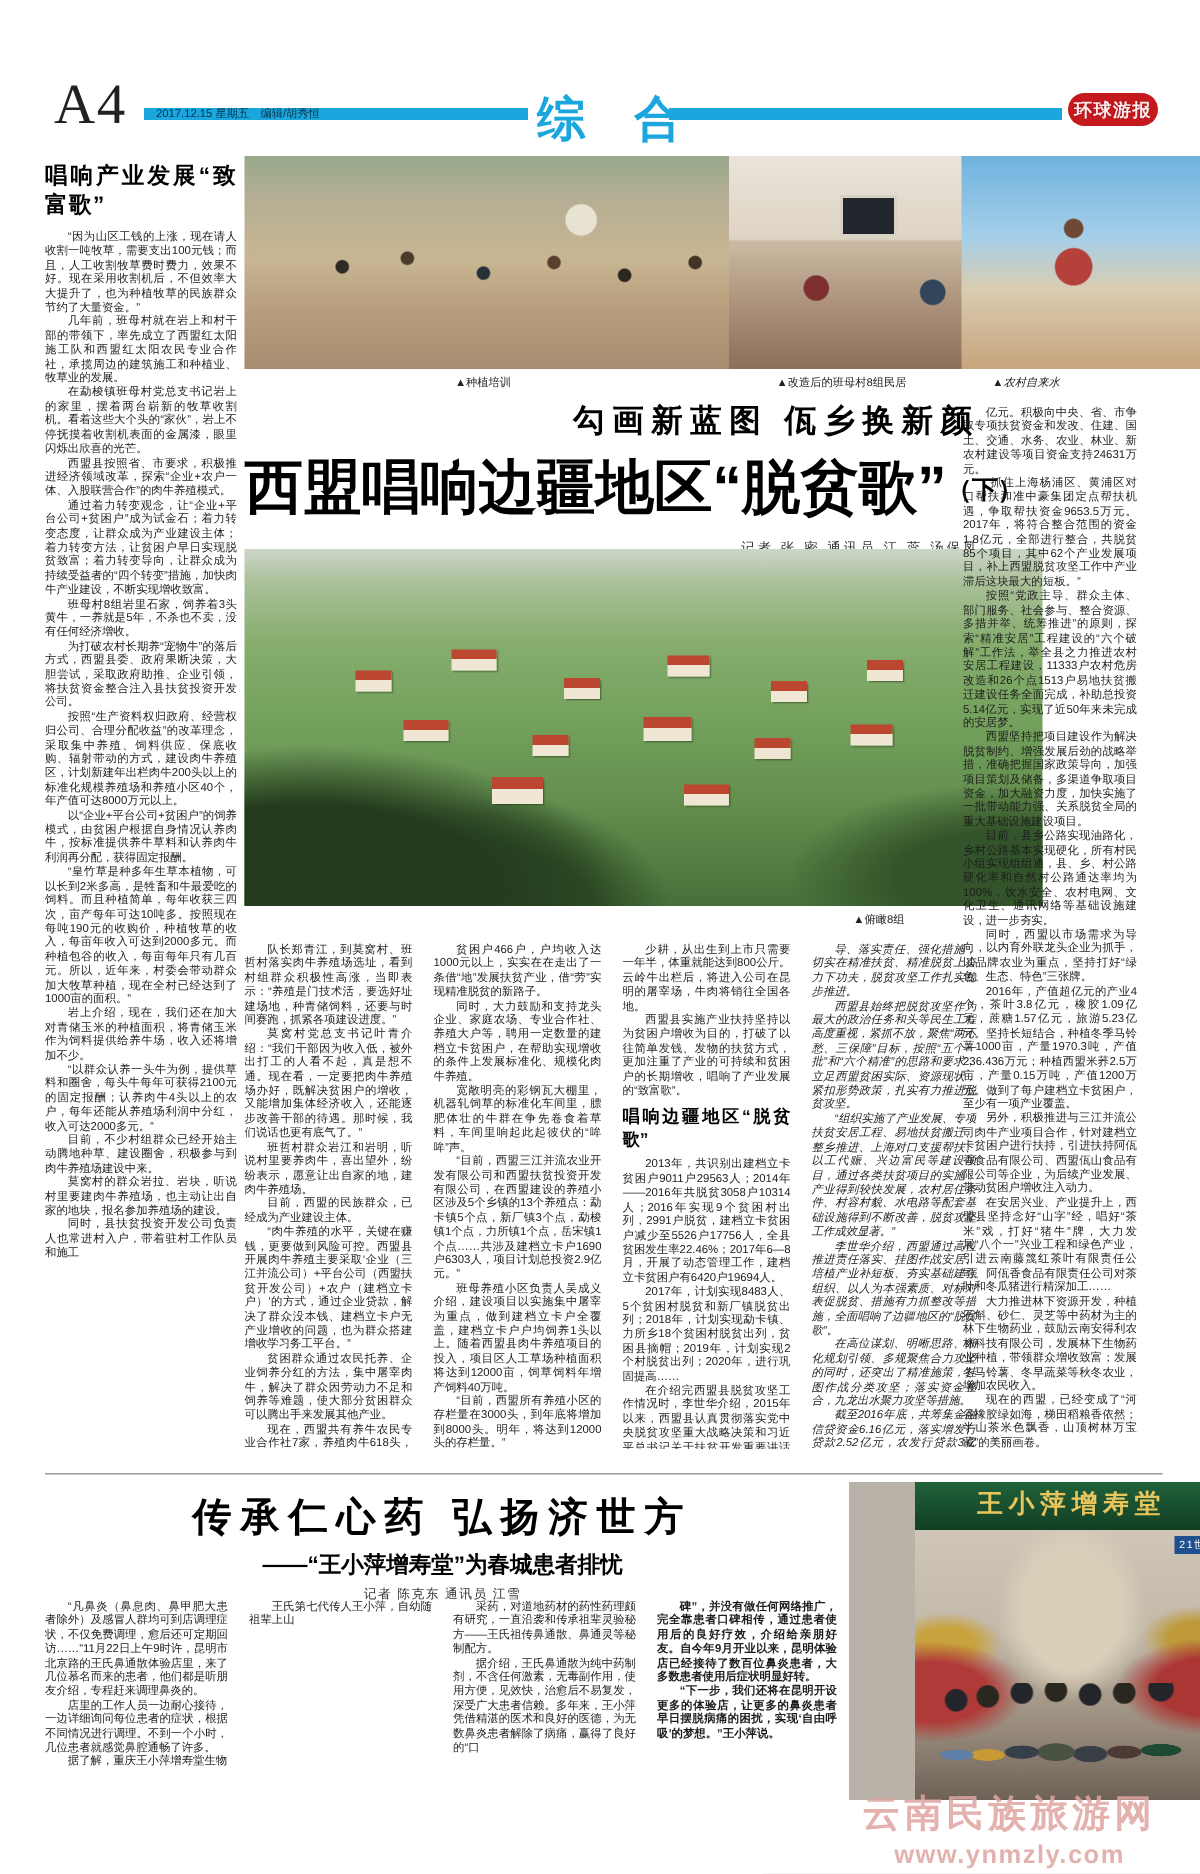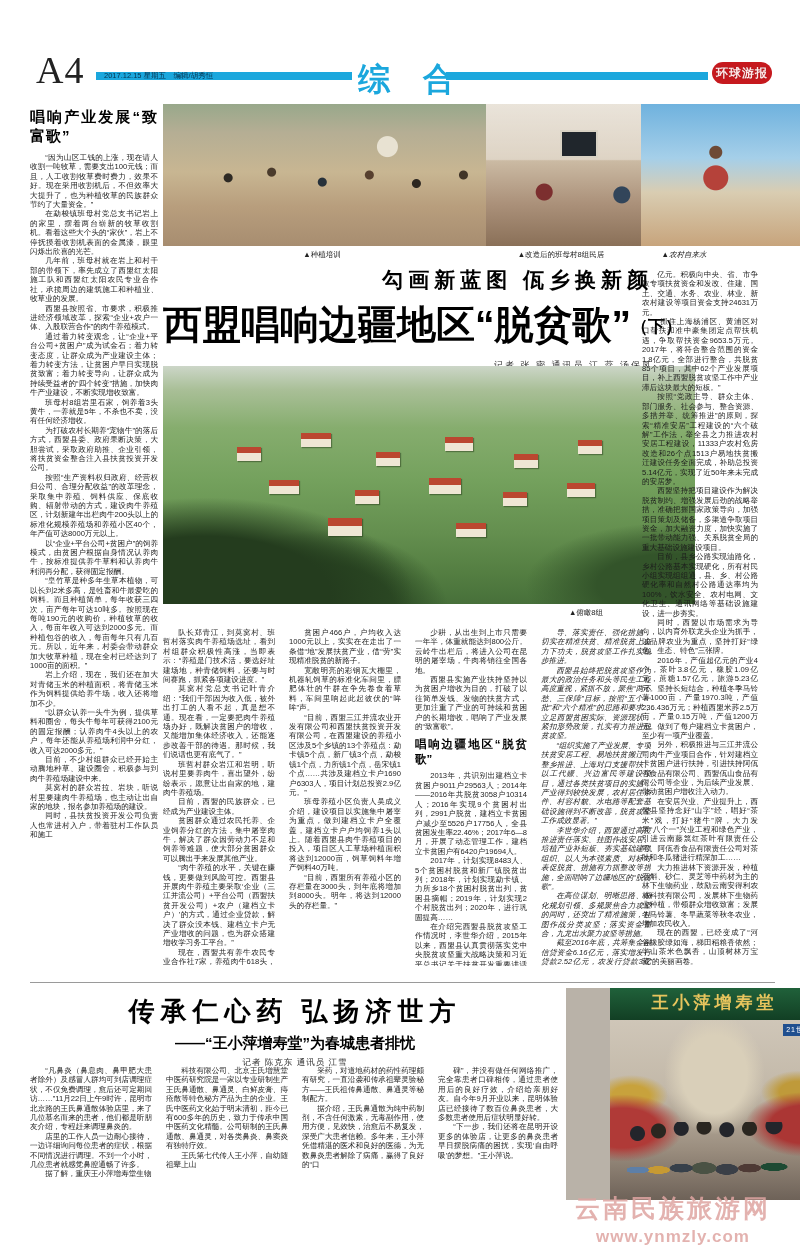--- a/index.html
+++ b/index.html
@@ -105,22 +105,22 @@
   <div class="hbar b1"></div>
   <div class="date-line">2017.12.15 星期五　编辑/胡秀恒</div>
   <div class="section-title">综 合</div>
   <div class="hbar b2"></div>
   <div class="masthead">环球游报</div>
 
   <div class="col" style="left:30px;top:108px;width:128px;height:858px;">
     <h2 class="art-title-sm">唱响产业发展“致富歌”</h2>
     <div>
         <p class="para">“因为山区工钱的上涨，现在请人收割一吨牧草，需要支出100元钱；而且，人工收割牧草费时费力，效果不好。现在采用收割机后，不但效率大大提升了，也为种植牧草的民族群众节约了大量资金。”</p>
+        <p class="para">几年前，班母村就在岩上和村干部的带领下，率先成立了西盟红太阳施工队和西盟红太阳农民专业合作社，承揽周边的建筑施工和种植业、牧草业的发展。</p>
         <p class="para">在勐梭镇班母村党总支书记岩上的家里，摆着两台崭新的牧草收割机。看着这些大个头的“家伙”，岩上不停抚摸着收割机表面的金属漆，眼里闪烁出欣喜的光芒。</p>
-        <p class="para">几年前，班母村就在岩上和村干部的带领下，率先成立了西盟红太阳施工队和西盟红太阳农民专业合作社，承揽周边的建筑施工和种植业、牧草业的发展。</p>
         <p class="para">西盟县按照省、市要求，积极推进经济领域改革，探索“企业+农户一体、入股联营合作”的肉牛养殖模式。</p>
         <p class="para">通过着力转变观念，让“企业+平台公司+贫困户”成为试金石；着力转变态度，让群众成为产业建设主体；着力转变方法，让贫困户早日实现脱贫致富；着力转变导向，让群众成为持续受益者的“四个转变”措施，加快肉牛产业建设，不断实现增收致富。</p>
         <p class="para">班母村8组岩里石家，饲养着3头黄牛，一养就是5年，不杀也不卖，没有任何经济增收。</p>
         <p class="para">为打破农村长期养“宠物牛”的落后方式，西盟县委、政府果断决策，大胆尝试，采取政府助推、企业引领，将扶贫资金整合注入县扶贫投资开发公司。</p>
         <p class="para">按照“生产资料权归政府、经营权归公司、合理分配收益”的改革理念，采取集中养殖、饲料供应、保底收购、辐射带动的方式，建设肉牛养殖区，计划新建年出栏肉牛200头以上的标准化规模养殖场和养殖小区40个，年产值可达8000万元以上。</p>
         <p class="para">以“企业+平台公司+贫困户”的饲养模式，由贫困户根据自身情况认养肉牛，按标准提供养牛草料和认养肉牛利润再分配，获得固定报酬。</p>
         <p class="para">“皇竹草是种多年生草本植物，可以长到2米多高，是牲畜和牛最爱吃的饲料。而且种植简单，每年收获三四次，亩产每年可达10吨多。按照现在每吨190元的收购价，种植牧草的收入，每亩年收入可达到2000多元。而种植包谷的收入，每亩每年只有几百元。所以，近年来，村委会带动群众加大牧草种植，现在全村已经达到了1000亩的面积。”</p>
         <p class="para">岩上介绍，现在，我们还在加大对青储玉米的种植面积，将青储玉米作为饲料提供给养牛场，收入还将增加不少。</p>
         <p class="para">“以群众认养一头牛为例，提供草料和圈舍，每头牛每年可获得2100元的固定报酬；认养肉牛4头以上的农户，每年还能从养殖场利润中分红，收入可达2000多元。”</p>
         <p class="para">目前，不少村组群众已经开始主动腾地种草、建设圈舍，积极参与到肉牛养殖场建设中来。</p>
@@ -160,28 +160,29 @@
     <div class="house" style="left:55%;top:66%;width:30px;"></div>
   </div>
   <div class="caption" style="left:163px;top:608px;width:440px;text-align:right;">▲俯瞰8组</div>
 
   <div class="col" style="left:163px;top:628px;width:112px;height:338px;">
     <div>
         <p class="para">队长郑青江，到莫窝村、班哲村落实肉牛养殖场选址，看到村组群众积极性高涨，当即表示：“养殖是门技术活，要选好址建场地，种青储饲料，还要与时间赛跑，抓紧各项建设进度。”</p>
         <p class="para">莫窝村党总支书记叶青介绍：“我们干部因为收入低，被外出打工的人看不起，真是想不通。现在看，一定要把肉牛养殖场办好，既解决贫困户的增收，又能增加集体经济收入，还能逐步改善干部的待遇。那时候，我们说话也更有底气了。”</p>
         <p class="para">班哲村群众岩江和岩明，听说村里要养肉牛，喜出望外，纷纷表示，愿意让出自家的地，建肉牛养殖场。</p>
         <p class="para">目前，西盟的民族群众，已经成为产业建设主体。</p>
+        <p class="para">“肉牛养殖的水平，关键在赚钱，更要做到风险可控。西盟县开展肉牛养殖主要采取‘企业（三江并流公司）+平台公司（西盟扶贫开发公司）+农户（建档立卡户）’的方式，通过企业贷款，解决了群众没本钱、建档立卡户无产业增收的问题，也为群众搭建增收学习务工平台。”</p>
         <p class="para">贫困群众通过农民托养、企业饲养分红的方法，集中屠宰肉牛，解决了群众因劳动力不足和饲养等难题，使大部分贫困群众可以腾出手来发展其他产业。</p>
-        <p class="para">“肉牛养殖的水平，关键在赚钱，更要做到风险可控。西盟县开展肉牛养殖主要采取‘企业（三江并流公司）+平台公司（西盟扶贫开发公司）+农户（建档立卡户）’的方式，通过企业贷款，解决了群众没本钱、建档立卡户无产业增收的问题，也为群众搭建增收学习务工平台。”</p>
         <p class="para">现在，西盟共有养牛农民专业合作社7家，养殖肉牛618头，入社</p>
       </div>
   </div>
   <div class="col" style="left:289px;top:628px;width:112px;height:338px;">
     <div>
         <p class="para">贫困户466户，户均收入达1000元以上，实实在在走出了一条借“地”发展扶贫产业，借“劳”实现精准脱贫的新路子。</p>
+        <p class="para">同时，大力鼓励和支持龙头企业、家庭农场、专业合作社、养殖大户等，聘用一定数量的建档立卡贫困户，在帮助实现增收的条件上发展标准化、规模化肉牛养殖。</p>
         <p class="para">宽敞明亮的彩钢瓦大棚里，机器轧饲草的标准化车间里，膘肥体壮的牛群在争先卷食着草料，车间里响起此起彼伏的“哞哞”声。</p>
         <p class="para">“目前，西盟三江并流农业开发有限公司和西盟扶贫投资开发有限公司，在西盟建设的养殖小区涉及5个乡镇的13个养殖点：勐卡镇5个点，新厂镇3个点，勐梭镇1个点，力所镇1个点，岳宋镇1个点……共涉及建档立卡户1690户6303人，项目计划总投资2.9亿元。”</p>
         <p class="para">班母养殖小区负责人吴成义介绍，建设项目以实施集中屠宰为重点，做到建档立卡户全覆盖，建档立卡户户均饲养1头以上。随着西盟县肉牛养殖项目的投入，项目区人工草场种植面积将达到12000亩，饲草饲料年增产饲料40万吨。</p>
         <p class="para">“目前，西盟所有养殖小区的存栏量在3000头，到年底将增加到8000头。明年，将达到12000头的存栏量。”</p>
       </div>
   </div>
   <div class="col" style="left:415px;top:628px;width:112px;height:338px;">
     <div>
         <p class="para">少耕，从出生到上市只需要一年半，体重就能达到800公斤。云岭牛出栏后，将进入公司在昆明的屠宰场，牛肉将销往全国各地。</p>
         <p class="para">西盟县实施产业扶持坚持以为贫困户增收为目的，打破了以往简单发钱、发物的扶贫方式，更加注重了产业的可持续和贫困户的长期增收，唱响了产业发展的“致富歌”。</p>
@@ -229,31 +230,30 @@
   </div>
   <div class="col" style="left:30px;top:1066px;width:122px;height:176px;">
     <div>
         <p class="para">“凡鼻炎（鼻息肉、鼻甲肥大患者除外）及感冒人群均可到店调理症状，不仅免费调理，愈后还可定期回访……”11月22日上午9时许，昆明市北京路的王氏鼻通散体验店里，来了几位慕名而来的患者，他们都是听朋友介绍，专程赶来调理鼻炎的。</p>
         <p class="para">店里的工作人员一边耐心接待，一边详细询问每位患者的症状，根据不同情况进行调理。不到一个小时，几位患者就感觉鼻腔通畅了许多。</p>
         <p class="para">据了解，重庆王小萍增寿堂生物</p>
       </div>
   </div>
   <div class="col" style="left:166px;top:1066px;width:122px;height:176px;">
     <div>
-        <p class="para">科技有限公司、北京王氏增慧堂中医药研究院是一家以专业研制生产王氏鼻通散、鼻通灵、白鲜皮膏、痔疮散等特色秘方产品为主的企业。王氏中医药文化始于明末清初，距今已有600多年的历史，致力于传承中国中医药文化精髓。公司研制的王氏鼻通散、鼻通灵，对各类鼻炎、鼻窦炎有独特疗效。</p>
         <p class="para">王氏第七代传人王小萍，自幼随祖辈上山</p>
       </div>
   </div>
   <div class="col" style="left:302px;top:1066px;width:122px;height:176px;">
     <div>
         <p class="para">采药，对道地药材的药性药理颇有研究，一直沿袭和传承祖辈灵验秘方——王氏祖传鼻通散、鼻通灵等秘制配方。</p>
         <p class="para">据介绍，王氏鼻通散为纯中药制剂，不含任何激素，无毒副作用，使用方便，见效快，治愈后不易复发，深受广大患者信赖。多年来，王小萍凭借精湛的医术和良好的医德，为无数鼻炎患者解除了病痛，赢得了良好的“口</p>
       </div>
   </div>
-  <div class="col" style="left:438px;top:1066px;width:120px;height:176px;">
+  <div class="col" style="left:438px;top:1066px;width:120px;height:176px;font-weight:bold;">
     <div>
         <p class="para">碑”，并没有做任何网络推广，完全靠患者口碑相传，通过患者使用后的良好疗效，介绍给亲朋好友。自今年9月开业以来，昆明体验店已经接待了数百位鼻炎患者，大多数患者使用后症状明显好转。</p>
         <p class="para">“下一步，我们还将在昆明开设更多的体验店，让更多的鼻炎患者早日摆脱病痛的困扰，实现‘自由呼吸’的梦想。”王小萍说。</p>
       </div>
   </div>
 
   <div class="photo ph-shop">
     <div class="shop-sign">王小萍增寿堂</div>
     <div class="shop-body">
       <div class="corner-sign">21世纪</div>

